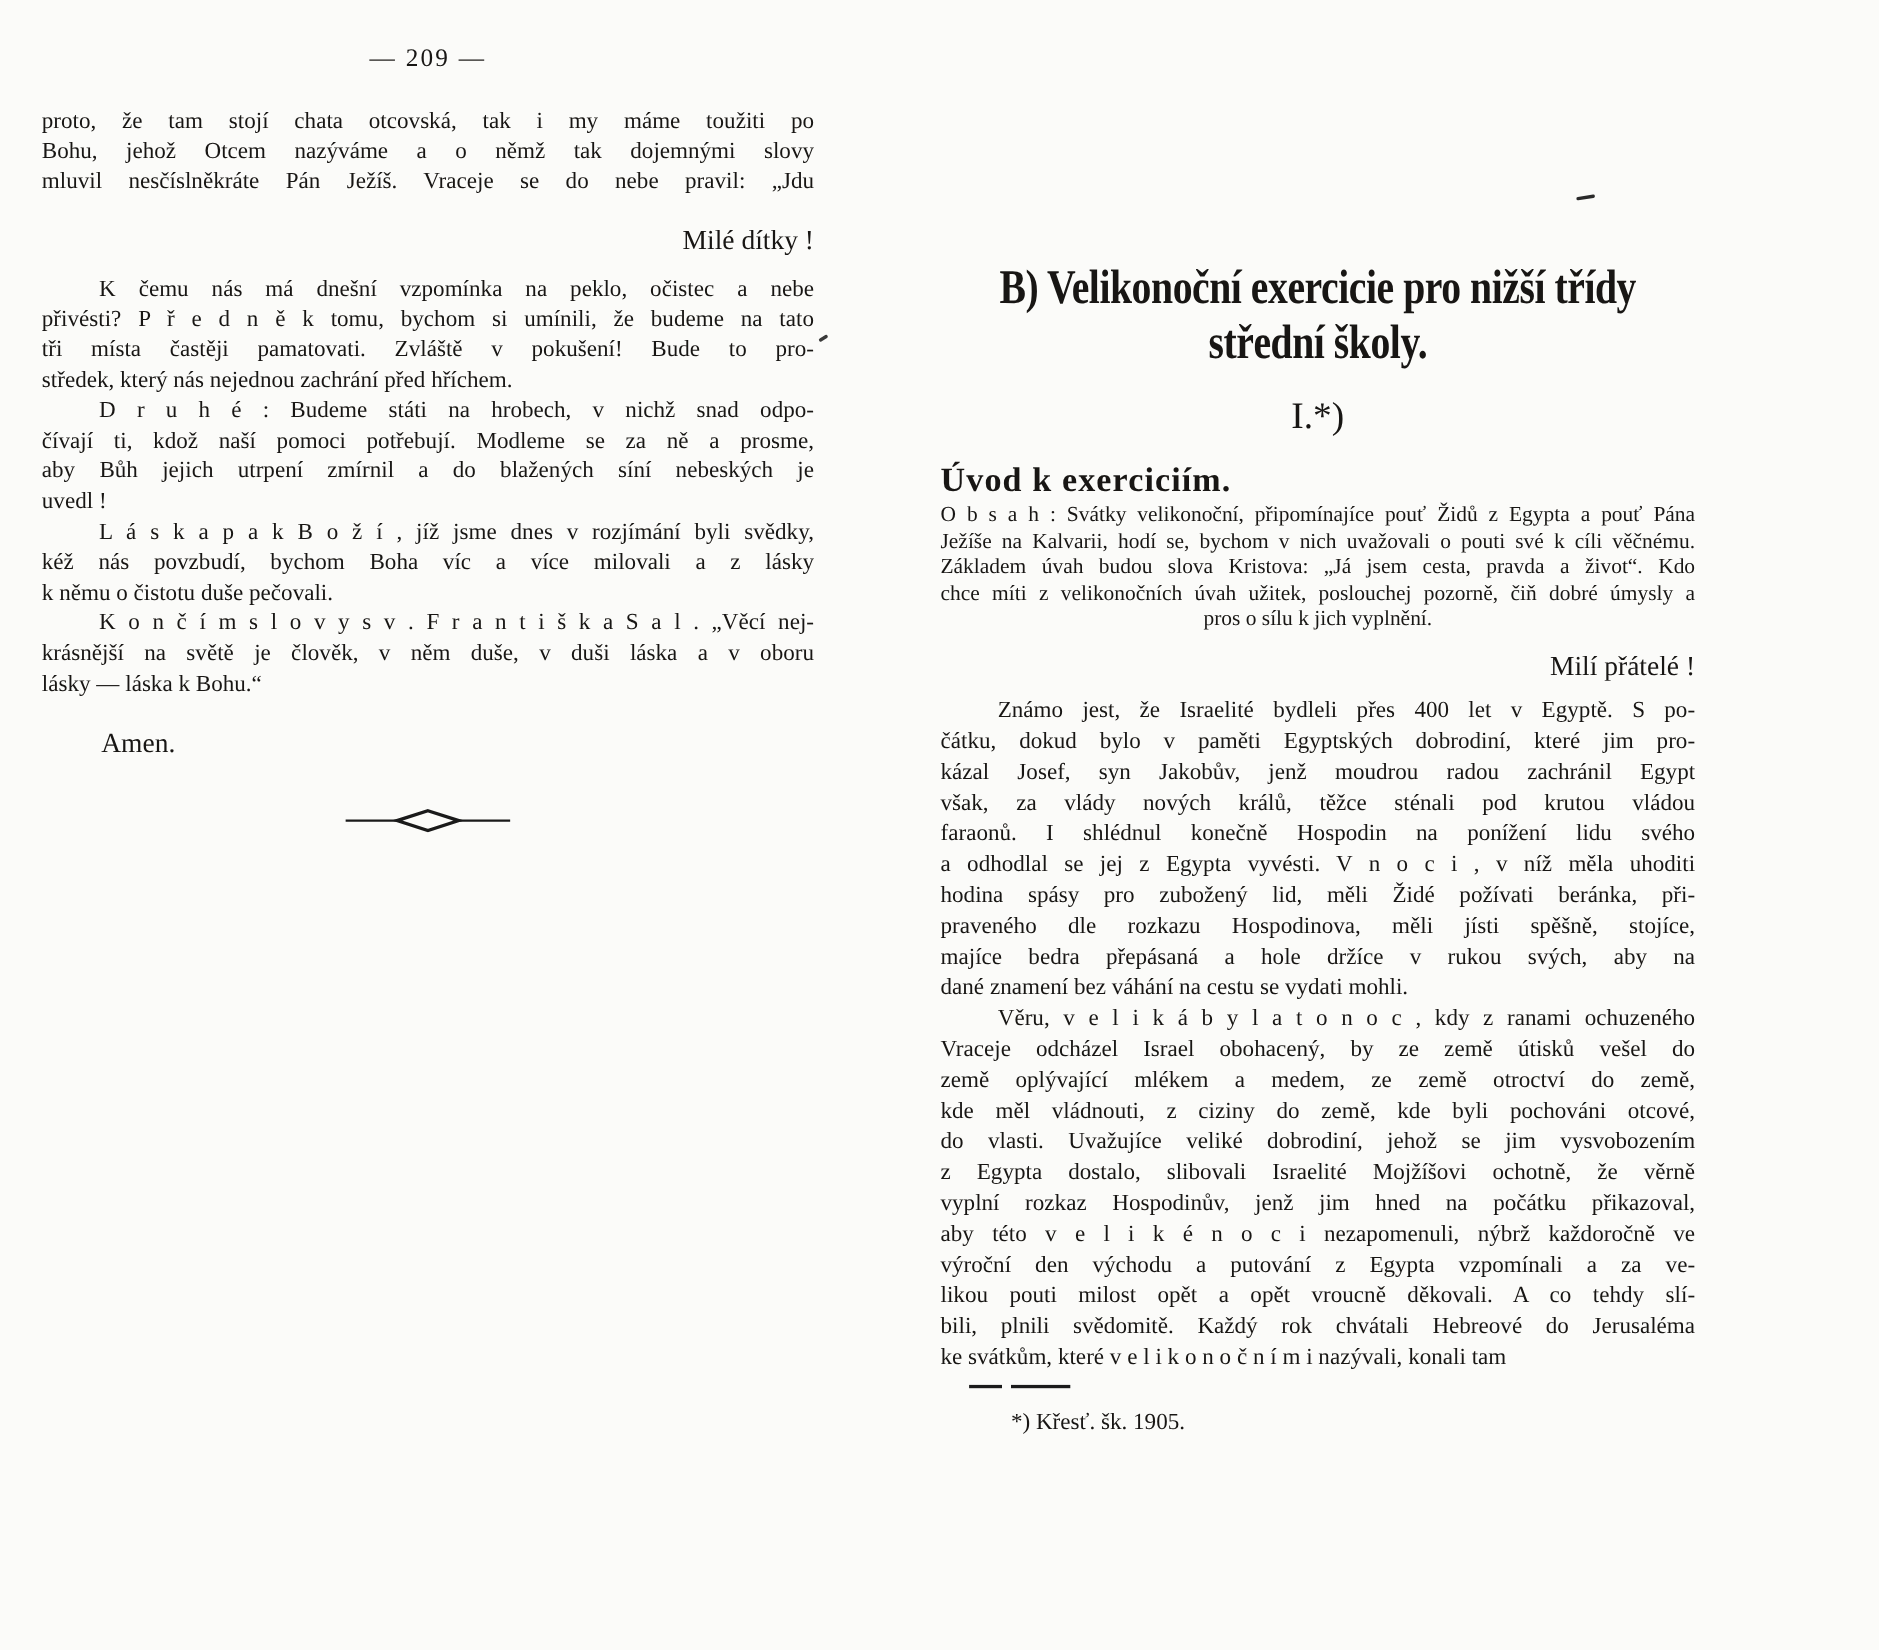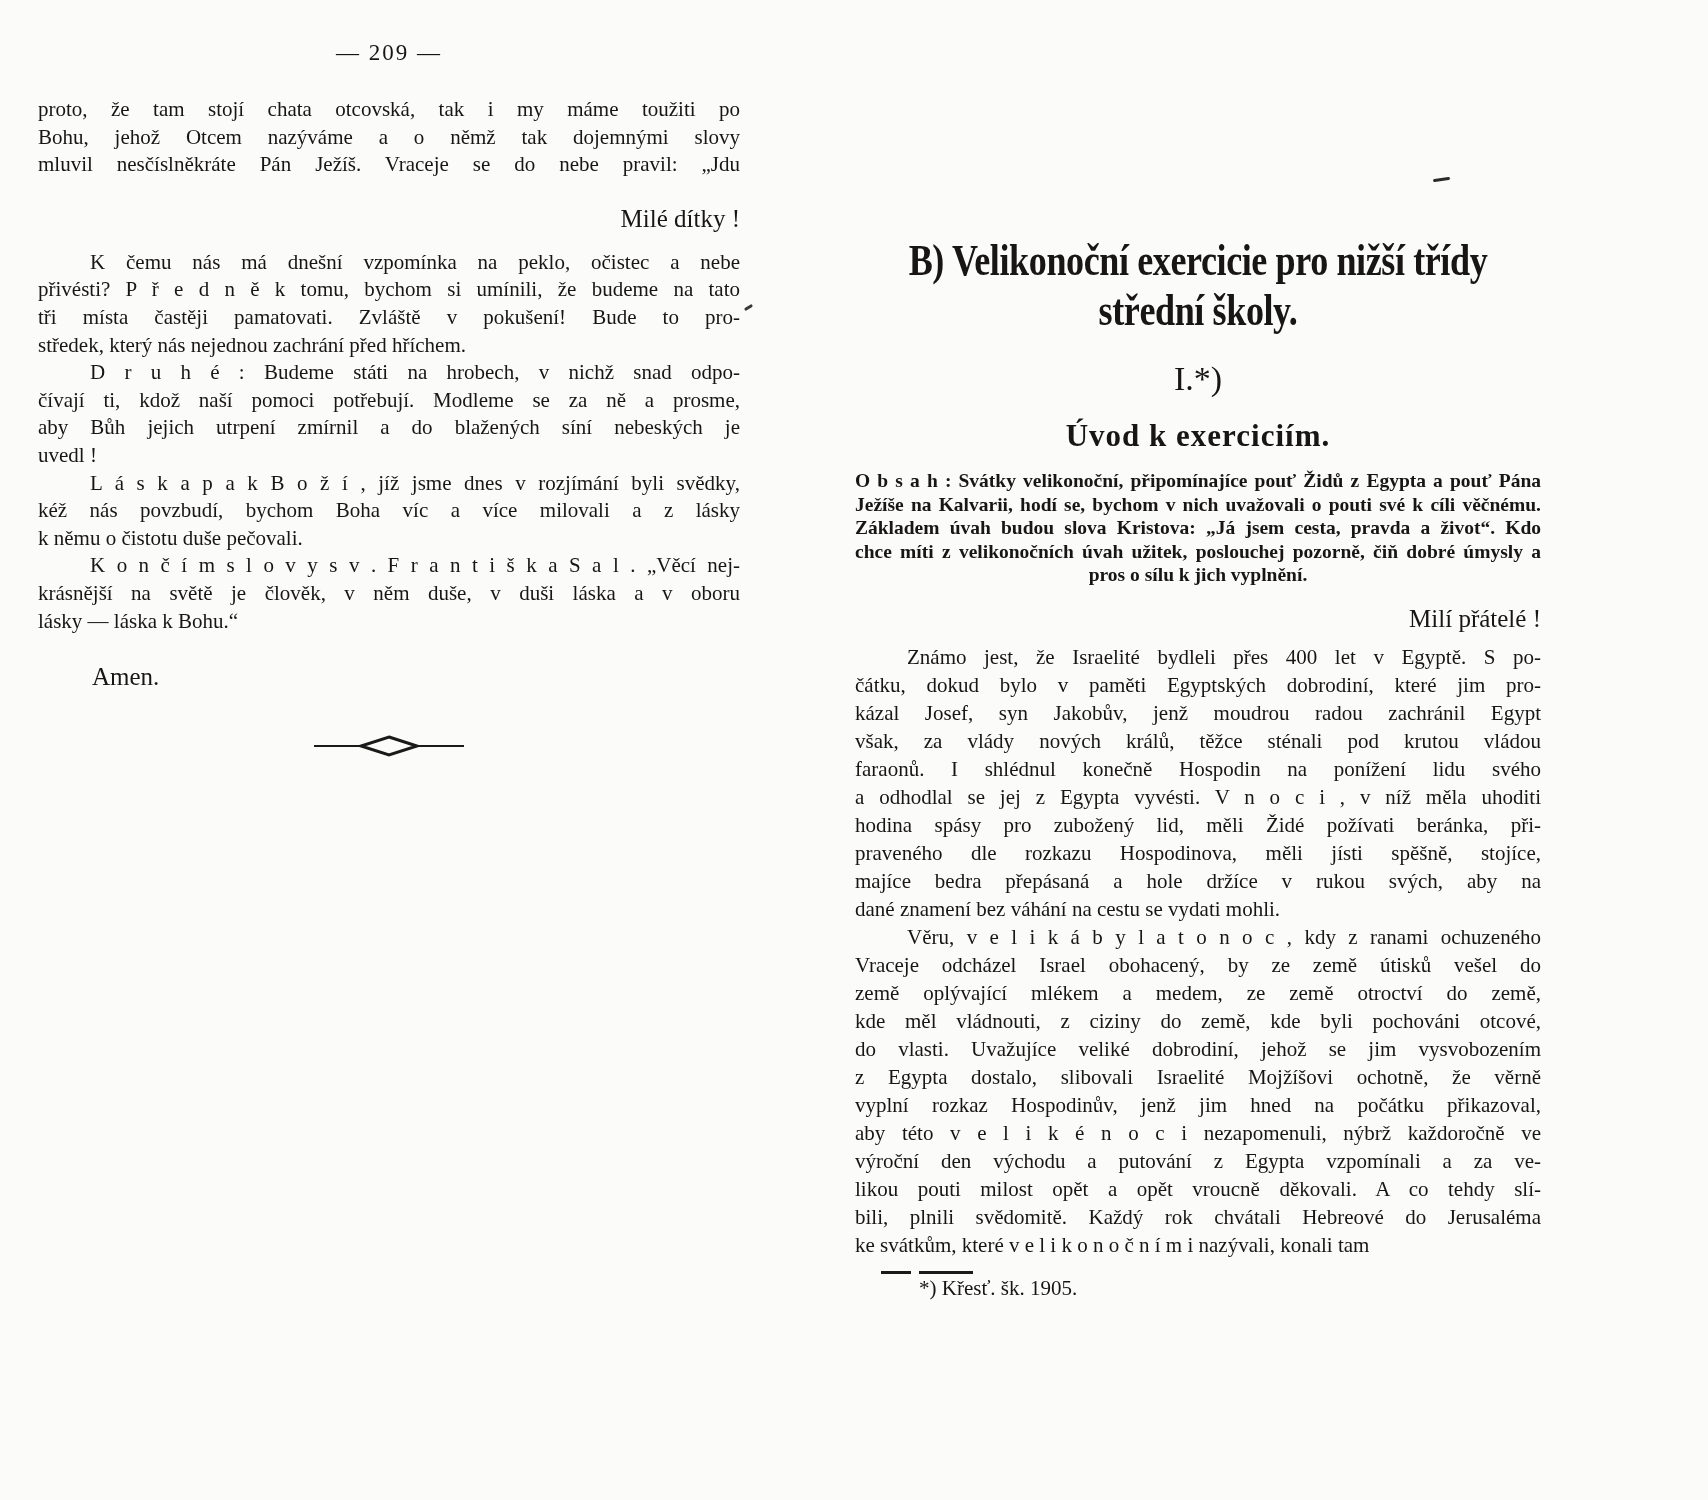--- a/index.html
+++ b/index.html
@@ -34,29 +34,29 @@
 
   .chapter {
     margin-top:236px; margin-left:-75px; width:836px;
     font-weight:700; font-size:44px; line-height:50px;
     letter-spacing:-0.5px; text-align:center;
     transform:scaleX(0.82); transform-origin:50% 50%;
   }
   .chapter .hl { display:block; white-space:nowrap; }
 
   .secnum   { margin-top:24px; text-align:center; font-size:34px; line-height:38px; }
-  .sectitle { margin-top:20px; text-align:center; font-size:31px; line-height:35px; font-weight:700; letter-spacing:1px; }
+  .sectitle { margin-top:20px; font-size:31px; line-height:35px; font-weight:700; letter-spacing:1px; }
 
-  .summary { margin-top:16px; font-size:19.5px; line-height:23.5px; font-weight:700; }
+  .summary { margin-top:4px; font-size:19.5px; line-height:23.5px; font-weight:400; }
 
   .footnote-rule {
     margin:12px 0 0 26px; width:92px; height:3px;
     background:linear-gradient(90deg,#1a1a1a 0 30px,transparent 30px 38px,#1a1a1a 38px 92px);
   }
-  .footnote { margin-top:2px; padding-left:64px; font-size:21px; }
+  .footnote { margin-top:18px; padding-left:64px; font-size:21px; }
 
   .artifact-dash {
     position:absolute; left:578px; top:178px; width:17px; height:3px;
     background:#2a2a2a; transform:rotate(-9deg); border-radius:2px;
   }
   .speck {
     position:absolute; left:706px; top:266px; width:9px; height:3px;
     background:#3a3a3a; transform:rotate(-32deg); border-radius:2px;
   }
 </style>

